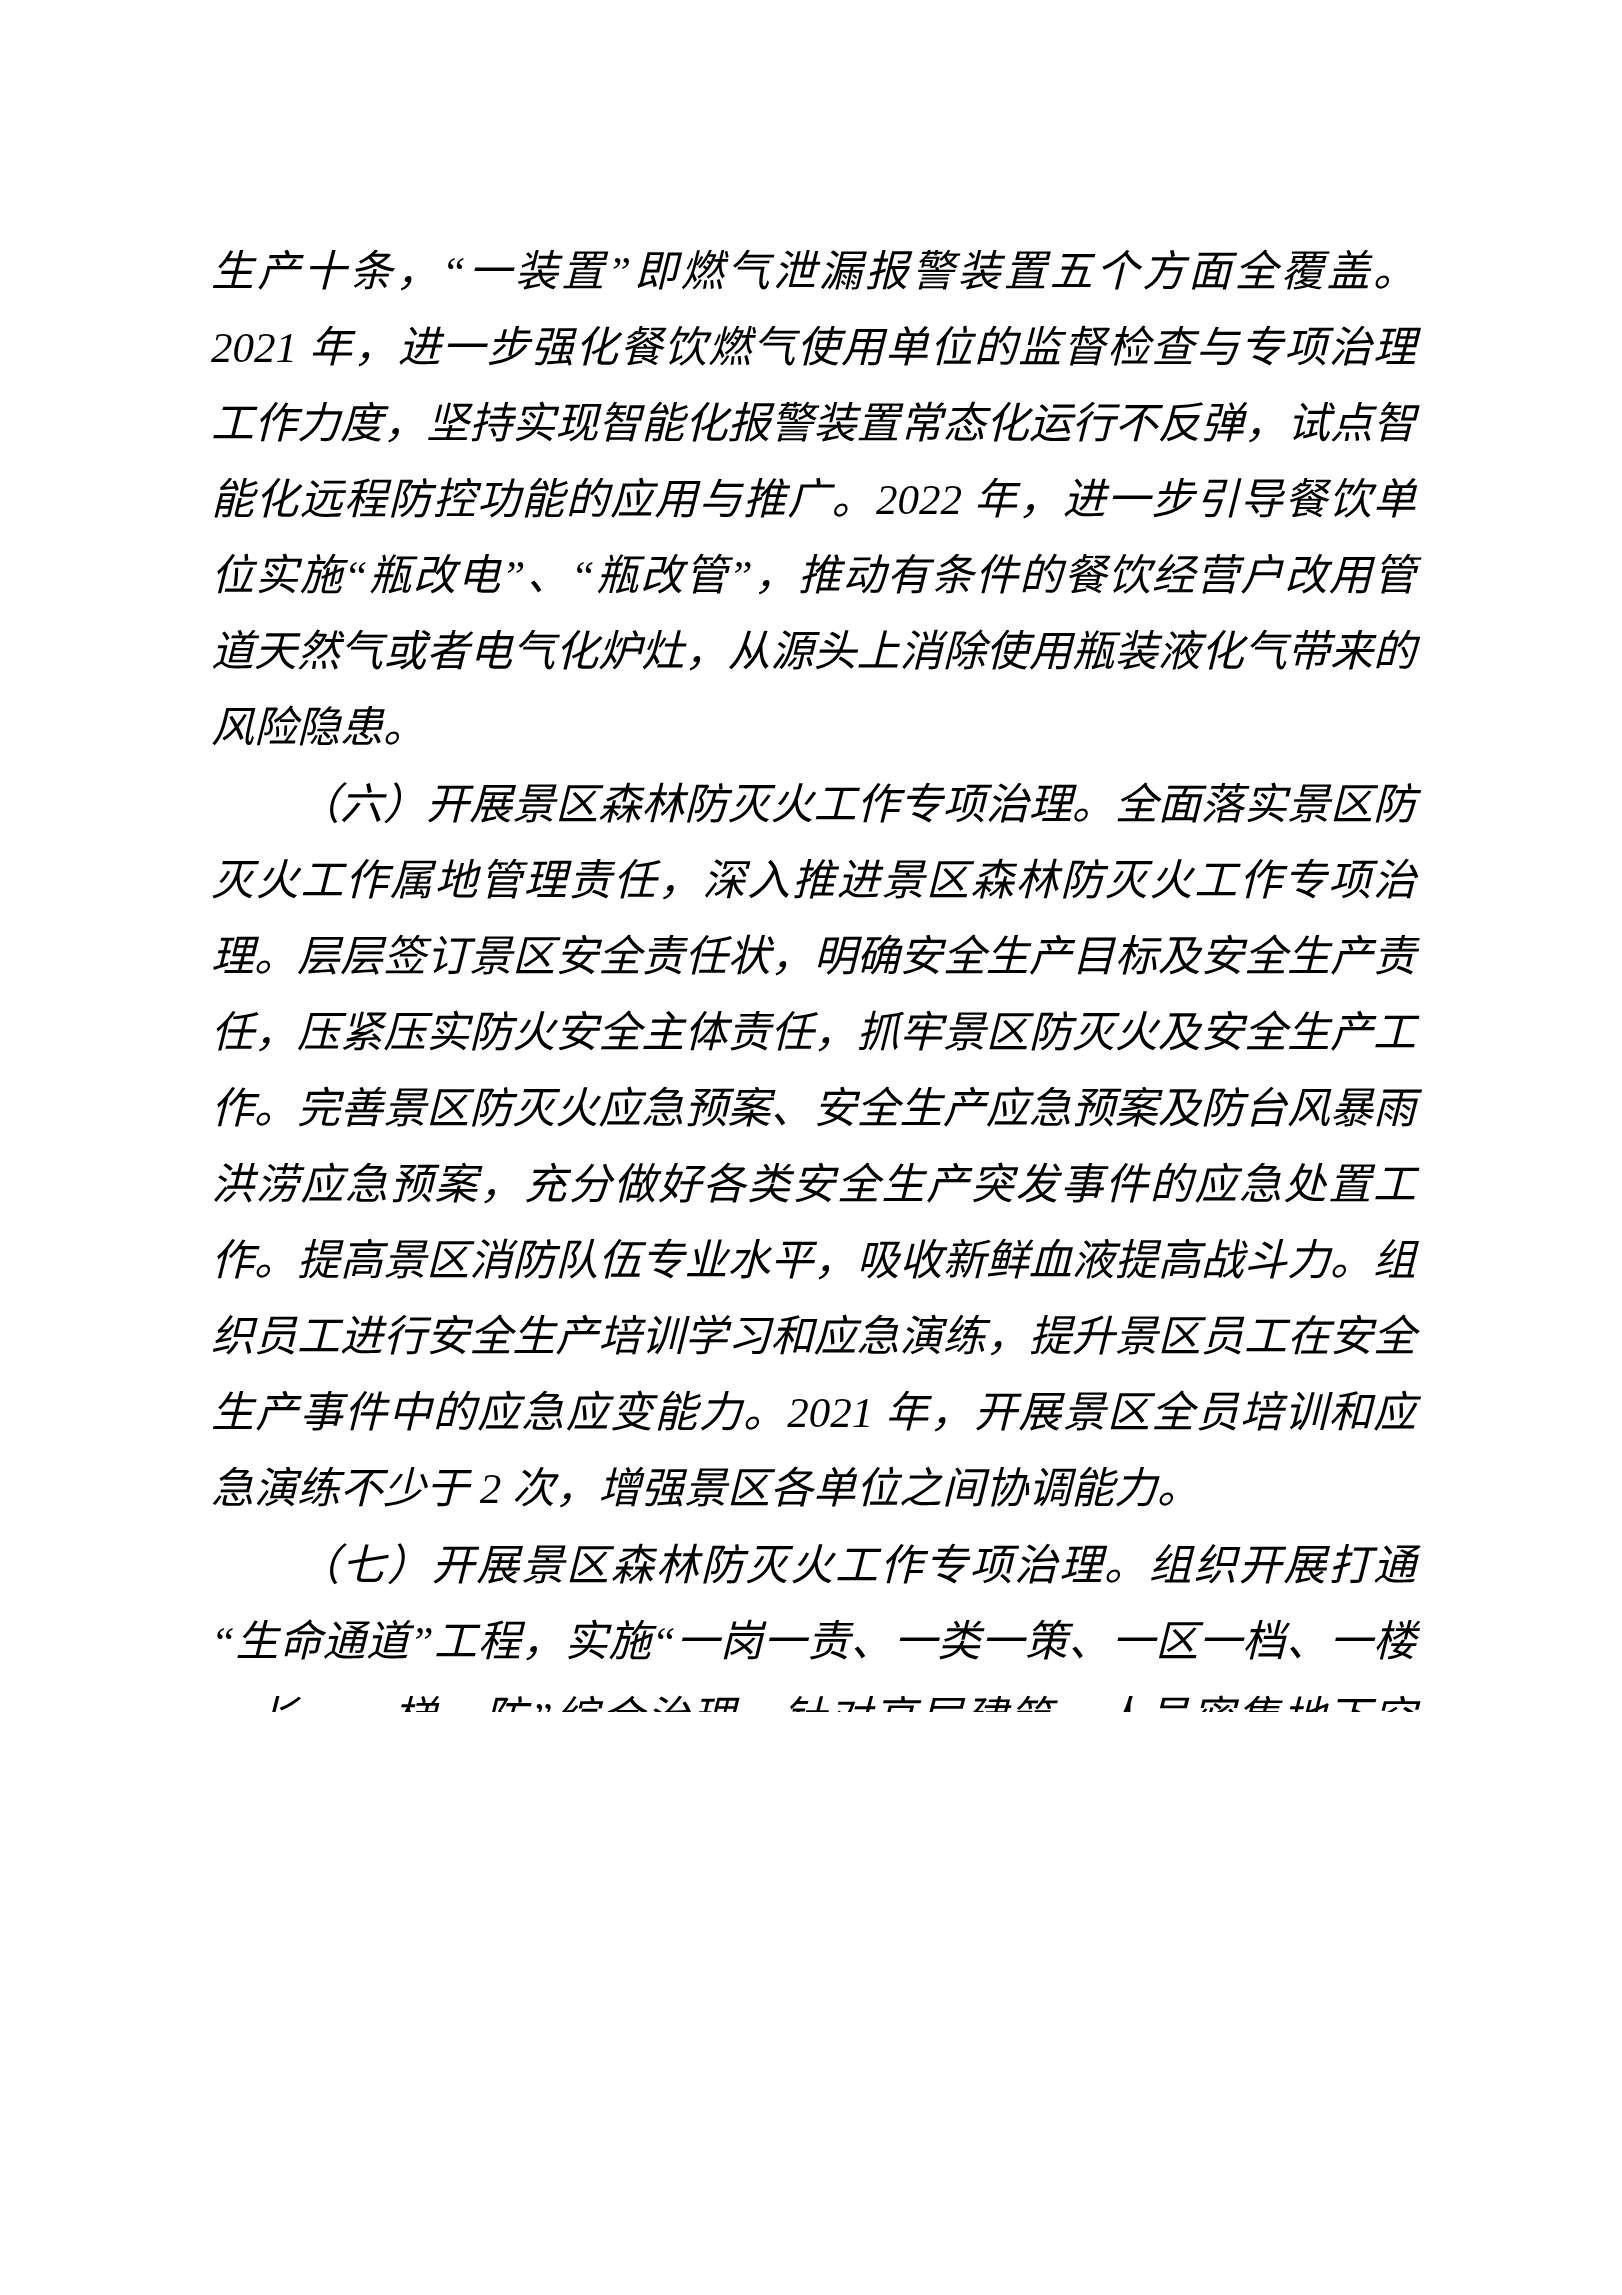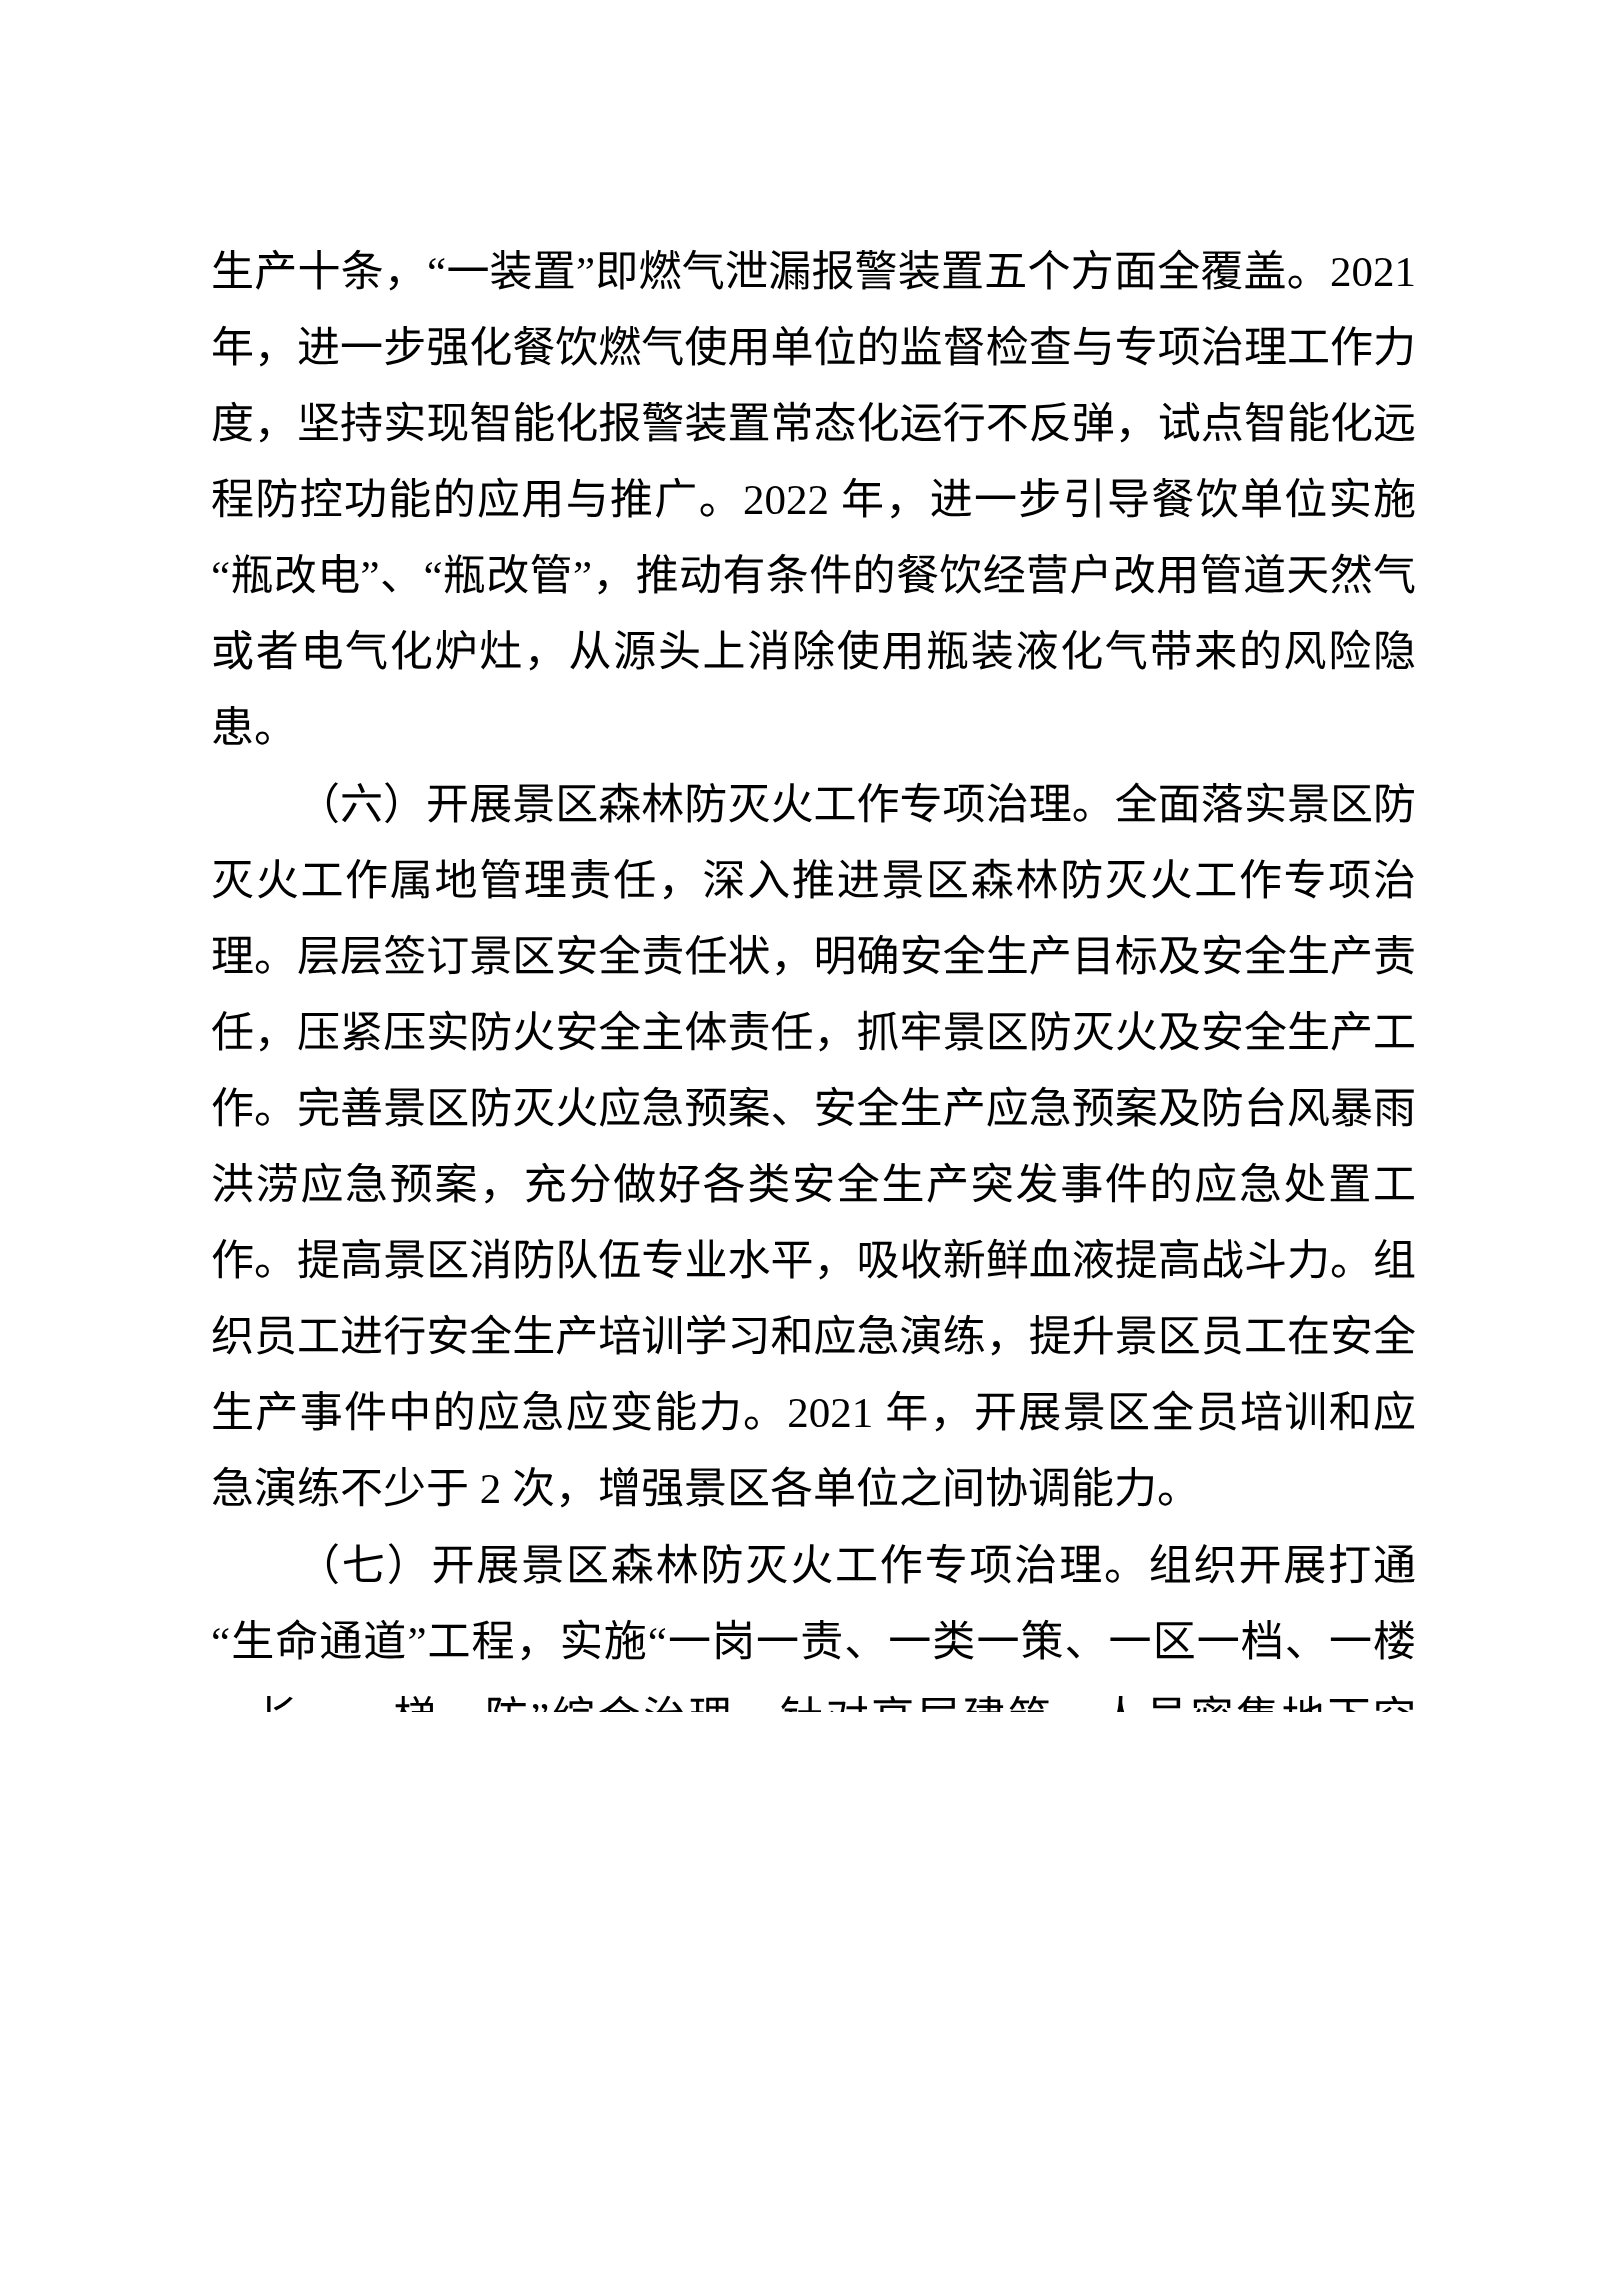--- a/index.html
+++ b/index.html
@@ -12,20 +12,21 @@
     background: #ffffff;
   }
   .page {
     position: relative;
     width: 1623px;
     height: 1712px;
     background: #ffffff;
     overflow: hidden;
     font-family: "Liberation Serif", "DejaVu Serif", serif;
     color: #000000;
+    font-style: italic;
   }
   .content {
     position: absolute;
     left: 211px;
     top: 234px;
     width: 1205px;
     font-size: 43px;
     line-height: 76px;
     text-align: justify;
     letter-spacing: 0;

